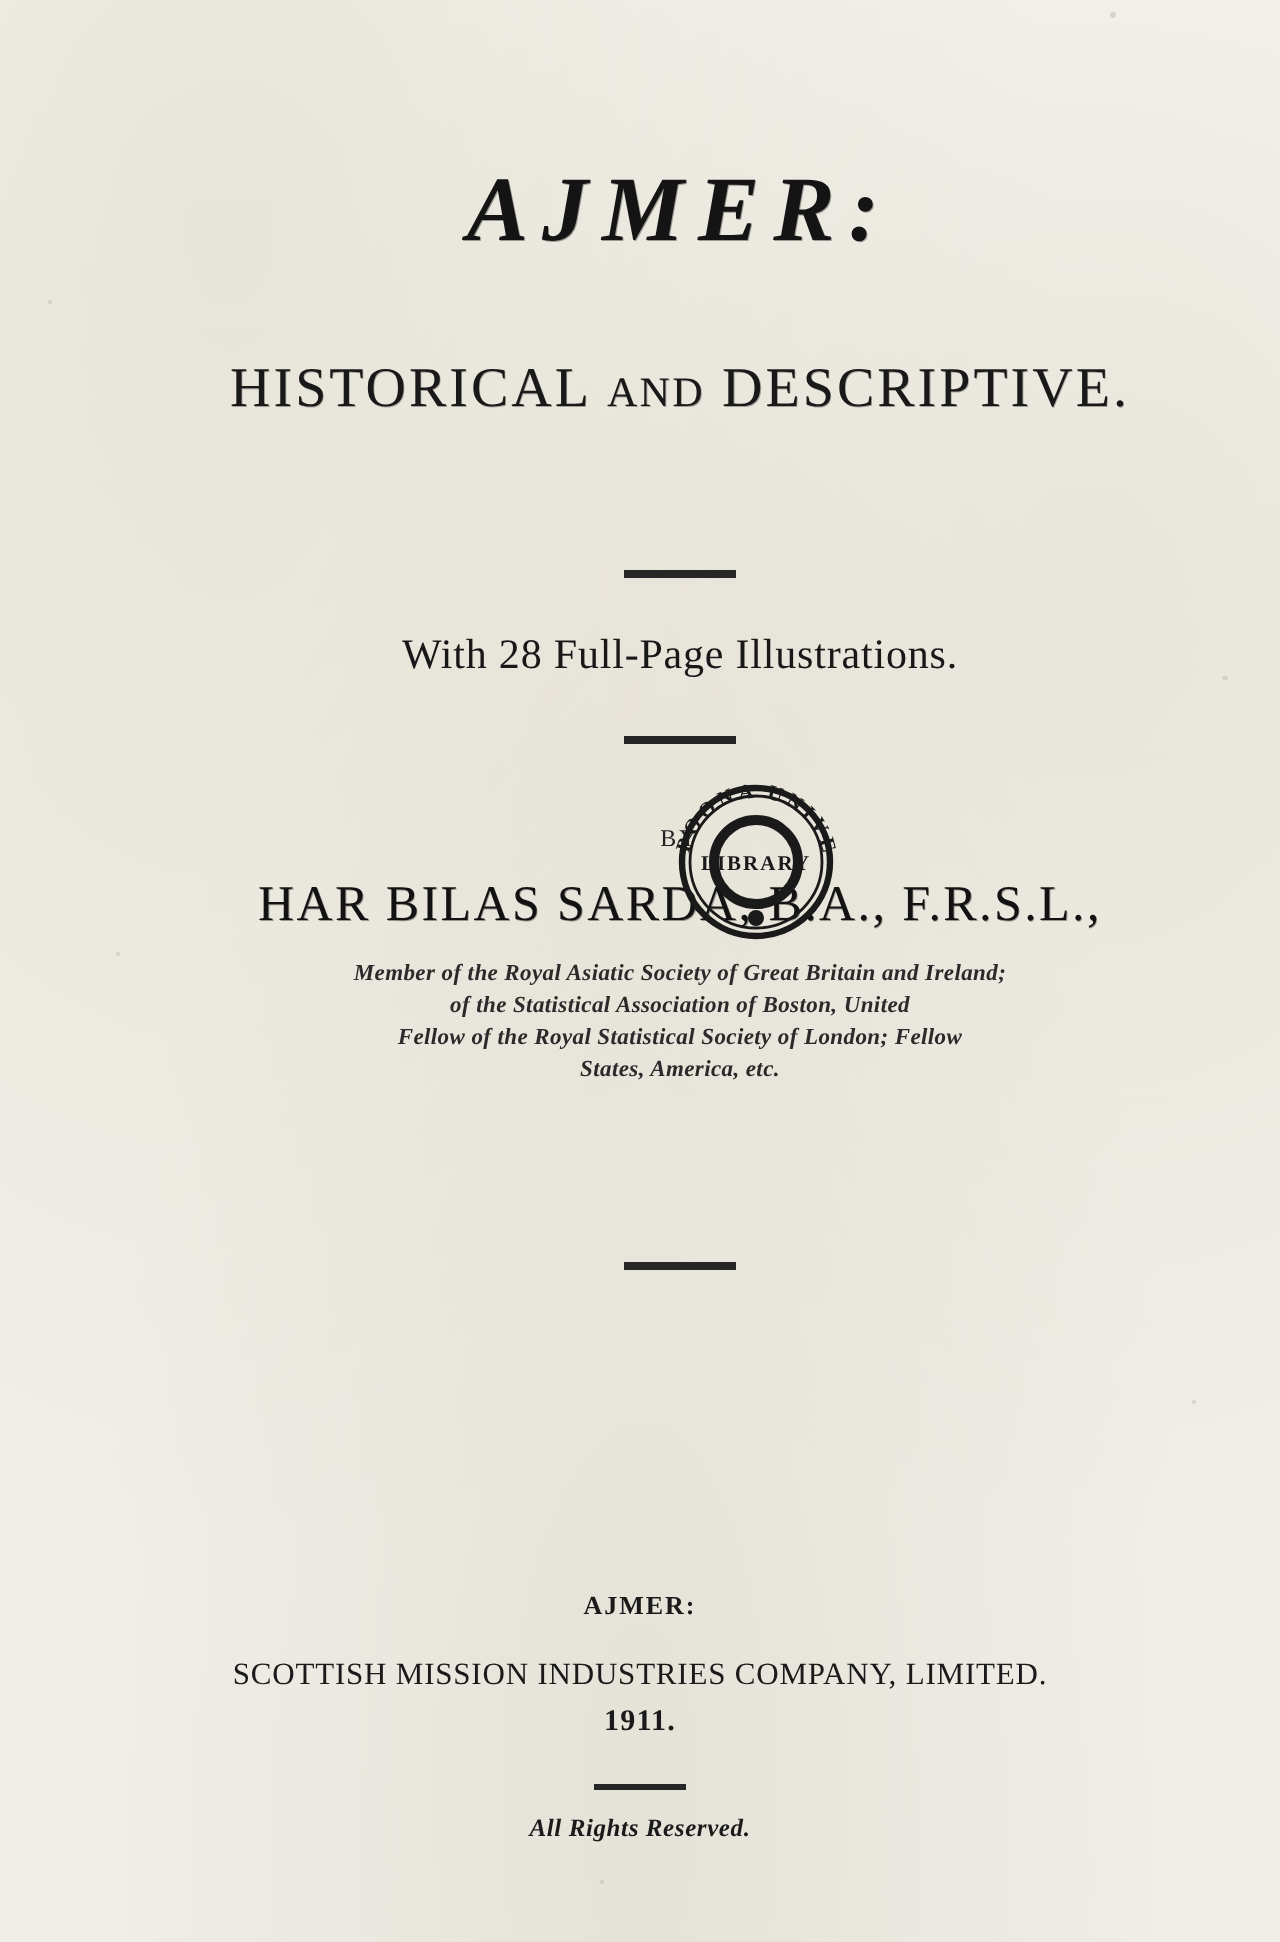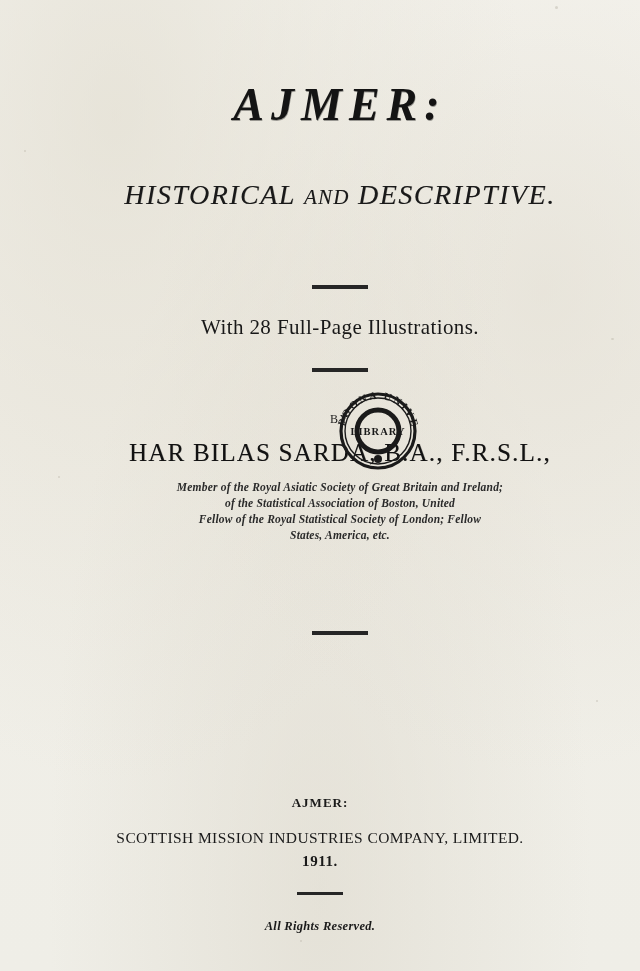--- a/index.html
+++ b/index.html
@@ -47,21 +47,20 @@
     text-shadow: 0.5px 0.5px 0 rgba(0,0,0,0.35);
   }
 
   .subtitle {
     margin-top: 48px;
     font-family: "Liberation Serif", serif;
     font-size: 28px;
     letter-spacing: 1.5px;
     color: #191919;
     text-shadow: 0.4px 0.4px 0 rgba(0,0,0,0.3);
-    font-style: italic;
   }
   .subtitle .sm {
     font-size: 21px;
     letter-spacing: 1.2px;
   }
 
   .rule {
     width: 56px;
     height: 4px;
     background: #262626;
@@ -144,21 +143,21 @@
     letter-spacing: .4px;
   }
   .imprint-year {
     margin-top: 6px;
     font-size: 15px;
     font-weight: bold;
     letter-spacing: .6px;
     font-family: Liberation Serif, serif;
   }
   .rights {
-    margin-top: 24px;
+    margin-top: 12px;
     font-size: 12.5px;
     font-style: italic;
     font-weight: bold;
     letter-spacing: .3px;
   }
 </style>
 </head>
 <body>
 
 <div class="page">

